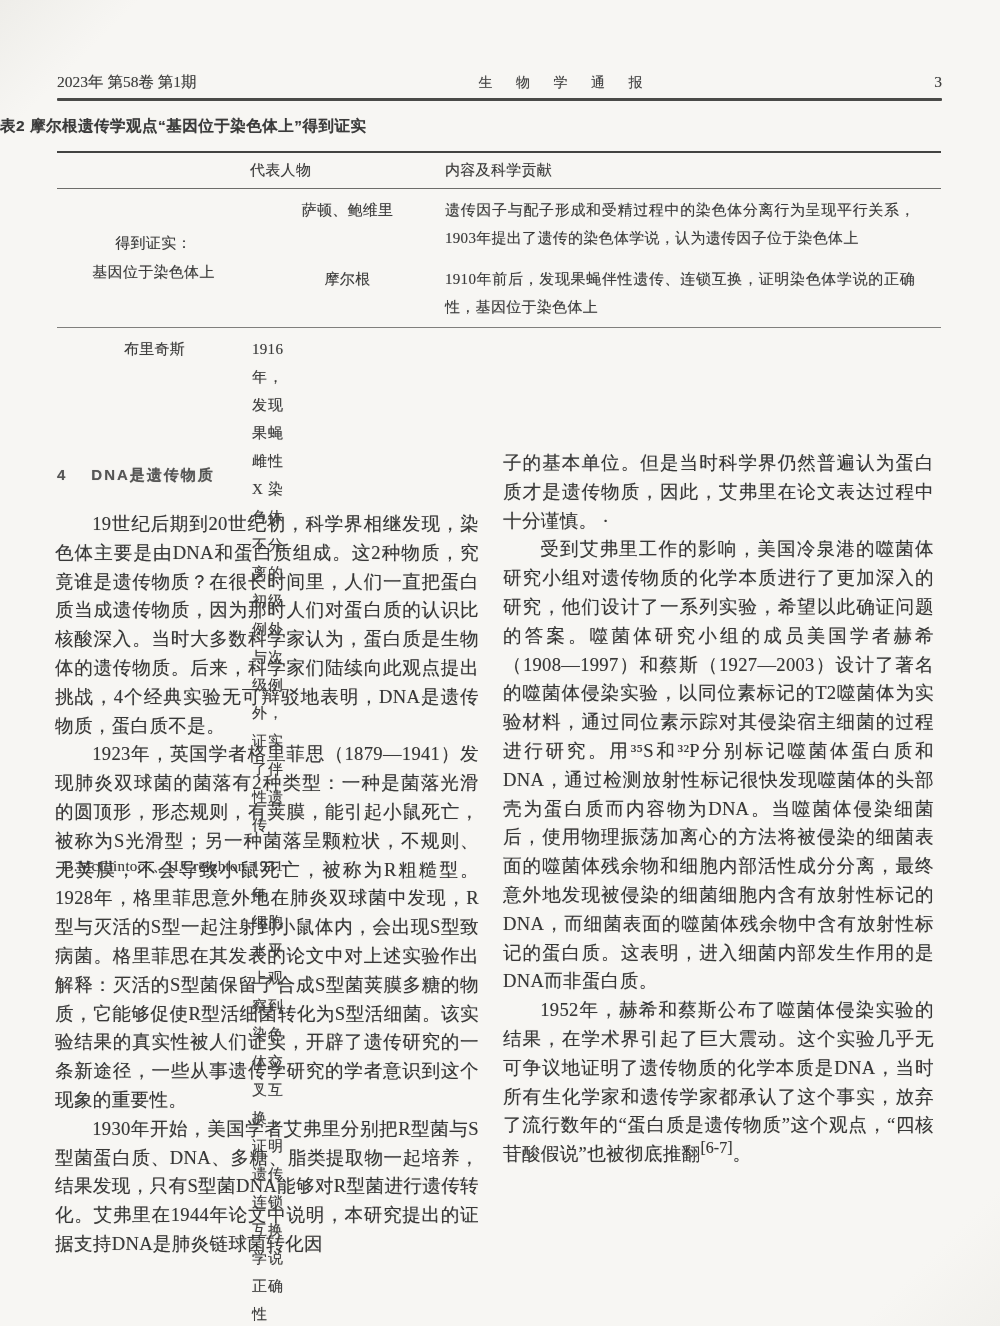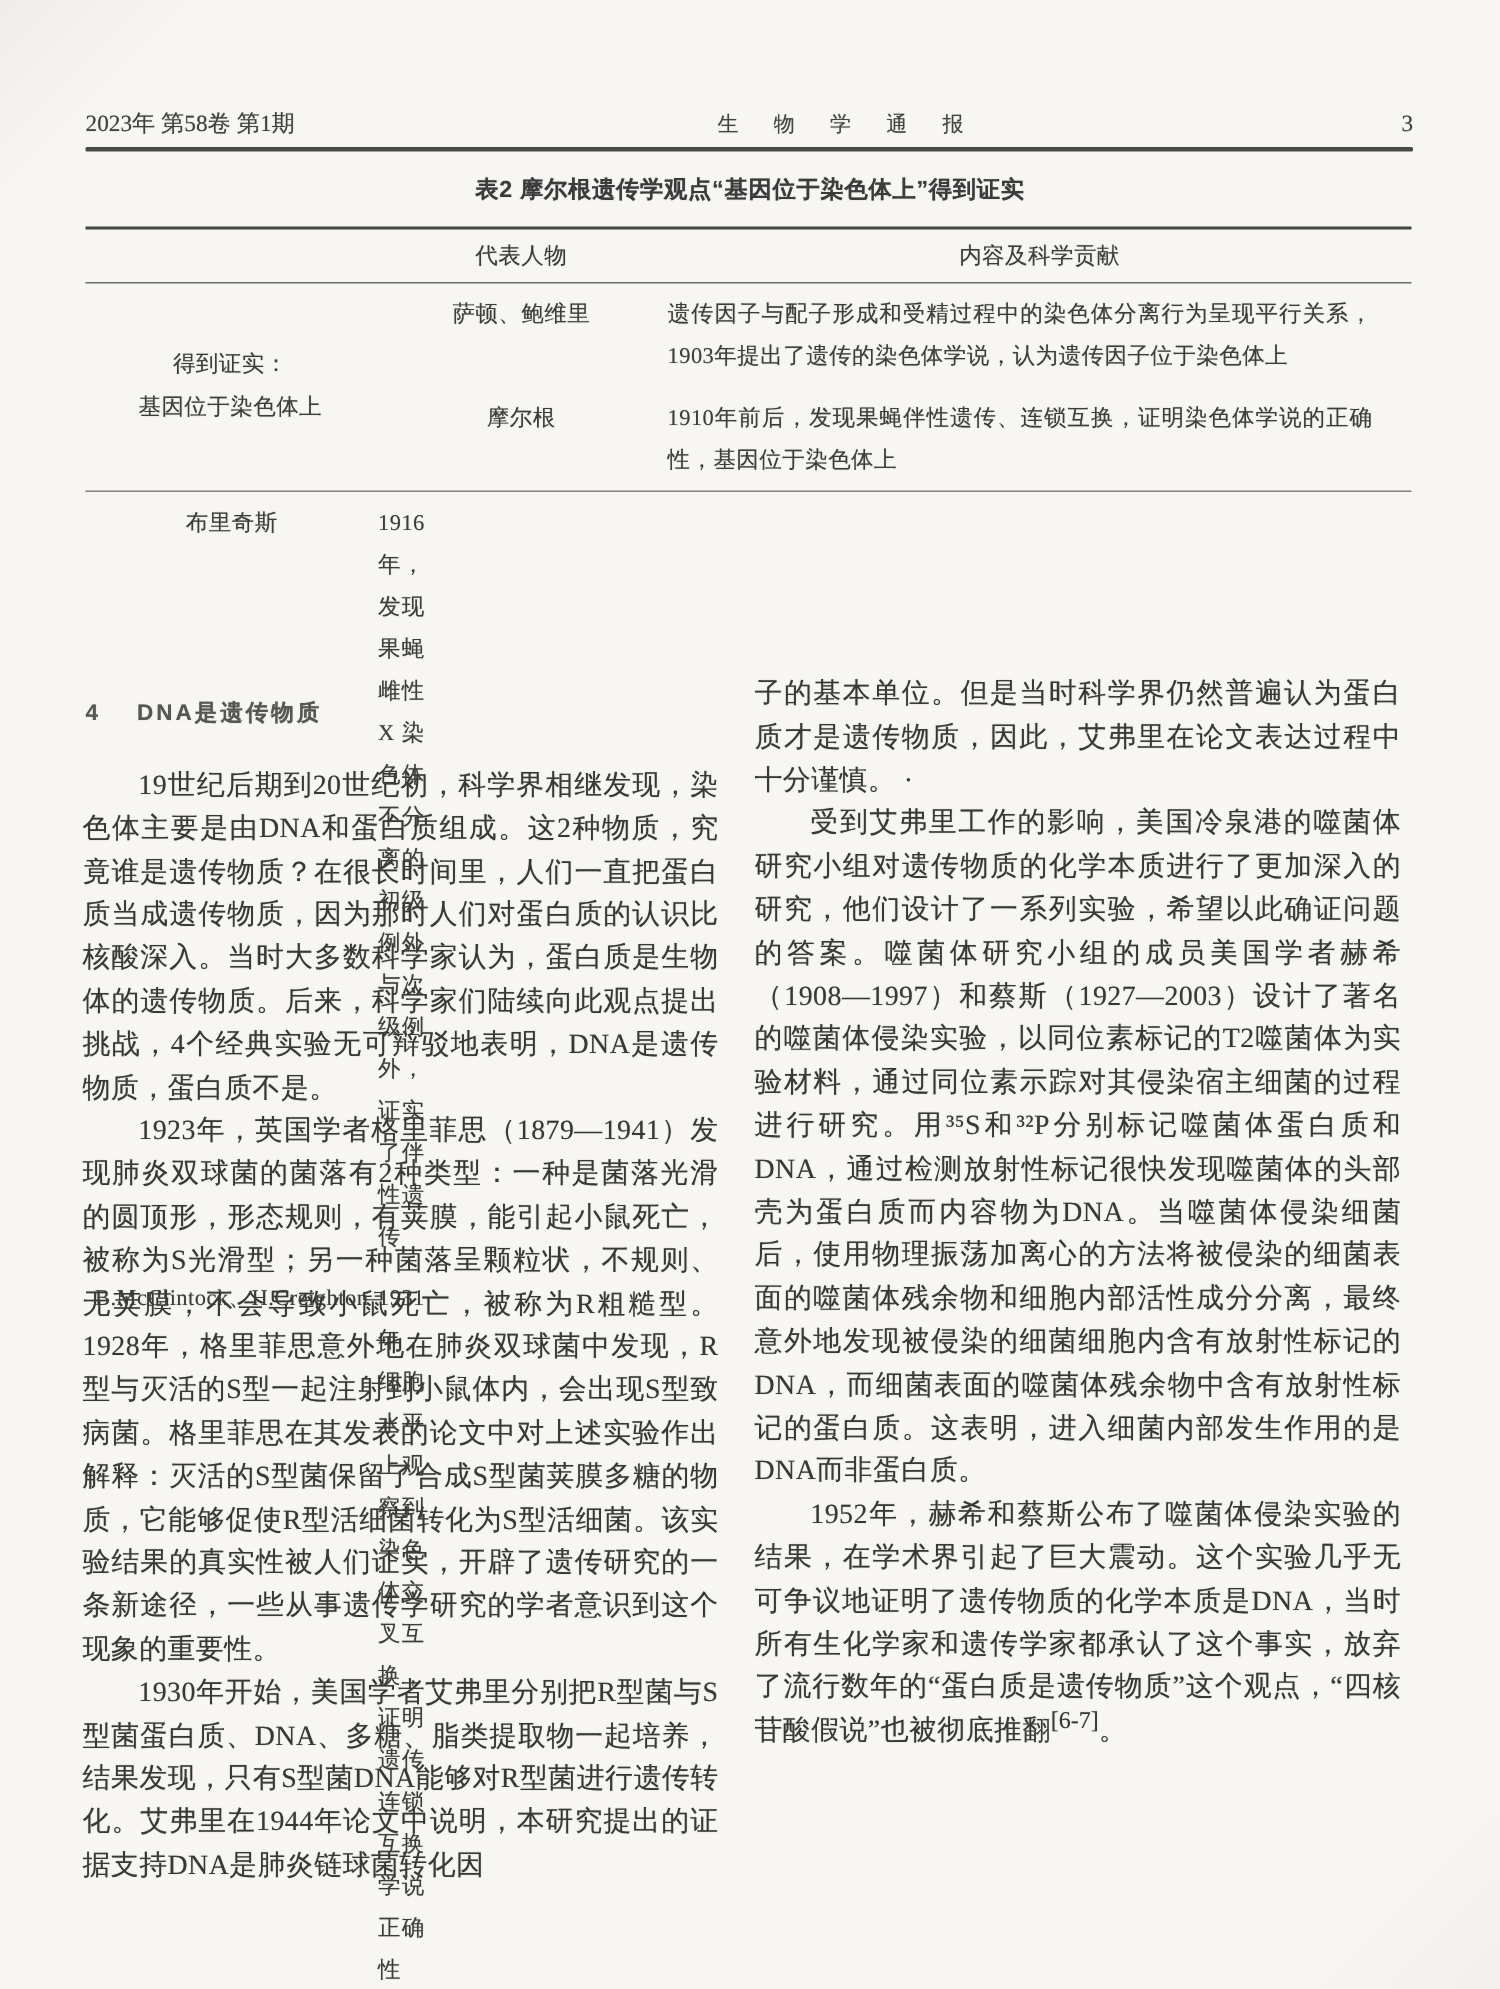--- a/index.html
+++ b/index.html
@@ -23,33 +23,33 @@
   }
   .journal-name{letter-spacing:10px;font-size:14px;color:#454545;}
   .head-rule{
     position:absolute;left:57px;right:58px;top:98px;height:3px;
     background:#4a4a48;border-radius:1px;
   }
 
   
   .tbl-title{
     position:absolute;left:0;top:116px;width:100%;
-    text-align:center;font-family:"Liberation Sans", sans-serif;
+    font-family:"Liberation Sans", sans-serif;
     font-weight:700;font-size:15.5px;color:#3b3b3b;letter-spacing:0.5px;
   }
   .tbl{
     position:absolute;left:57px;top:151px;width:884px;
     border-top:2px solid #434341;border-bottom:2.5px solid #434341;
     font-size:15px;color:#3d3d3c;letter-spacing:0.3px;
   }
   .tbl-head{
     display:grid;grid-template-columns:193px 195px 1fr;
     align-items:center;height:35px;border-bottom:1px solid #6d6d6a;
   }
-  .tbl-head .cell{text-align:center;}
+  .tbl-head .cell{text-align:left;}
   .tgroup{display:grid;grid-template-columns:193px 1fr;}
   .tgroup.first{border-bottom:1px solid #807f7c;}
   .tgroup-label{
     display:flex;flex-direction:column;justify-content:center;align-items:center;
     text-align:center;line-height:29px;
   }
   .trow{display:grid;grid-template-columns:195px 1fr;padding:7px 0 6px 0;}
   .person{text-align:center;line-height:28px;white-space:nowrap;}
   .contribution{line-height:28px;text-align:justify;padding-right:26px;}
 

